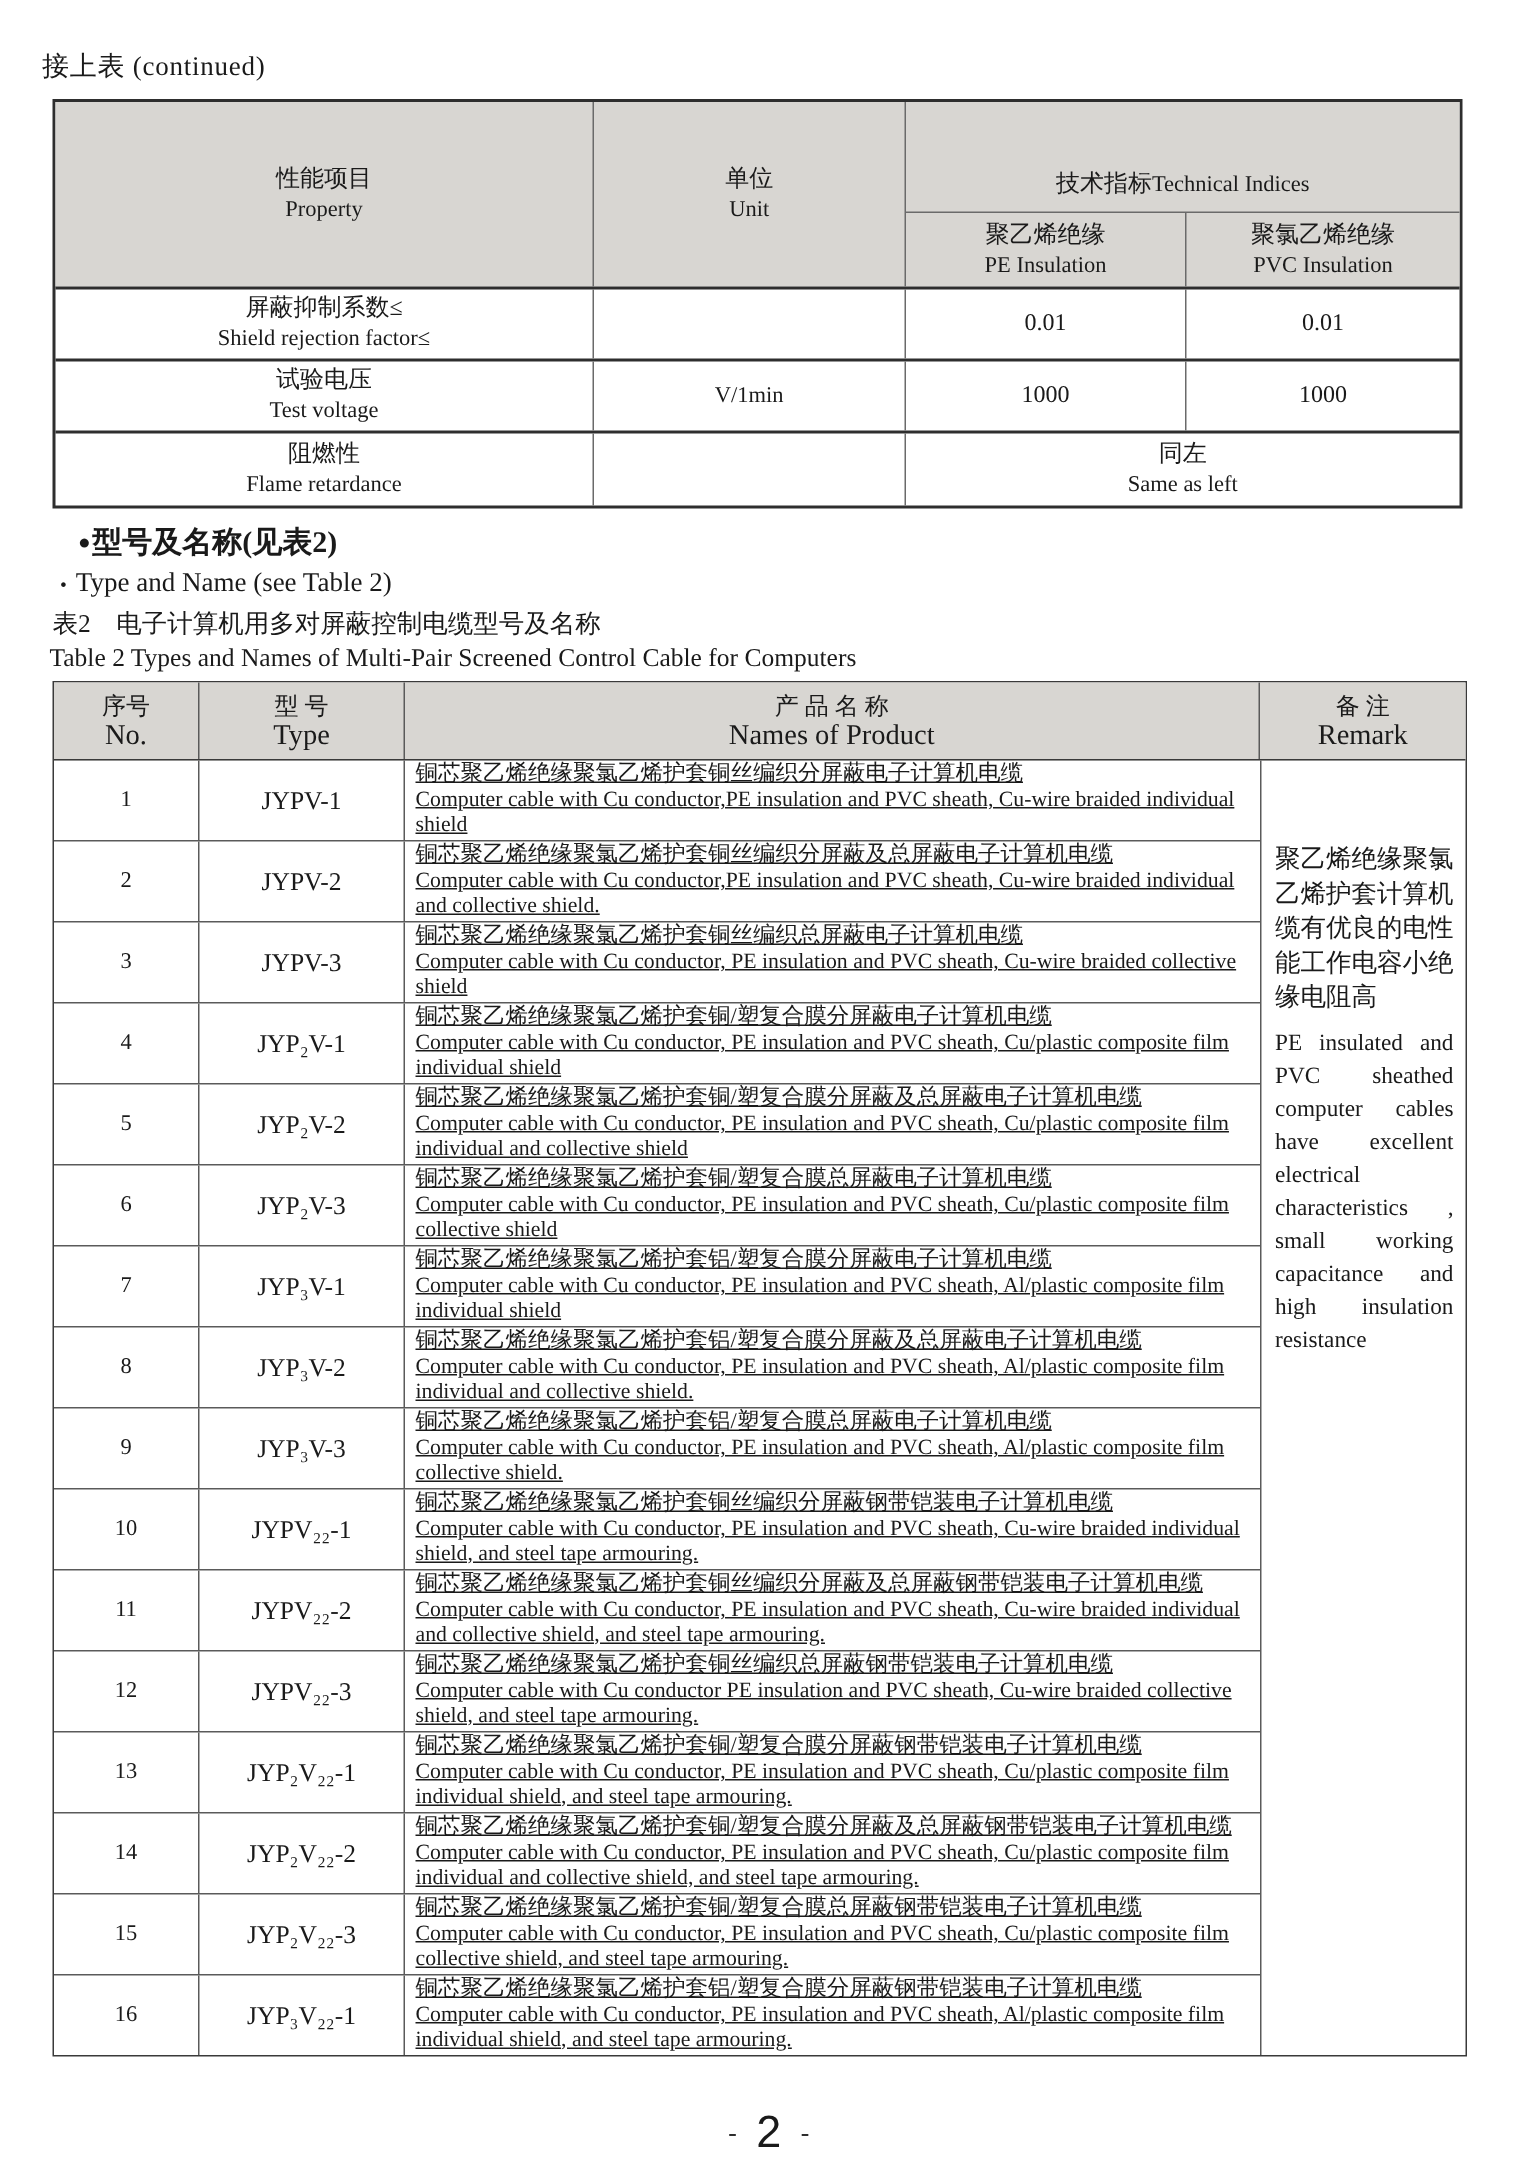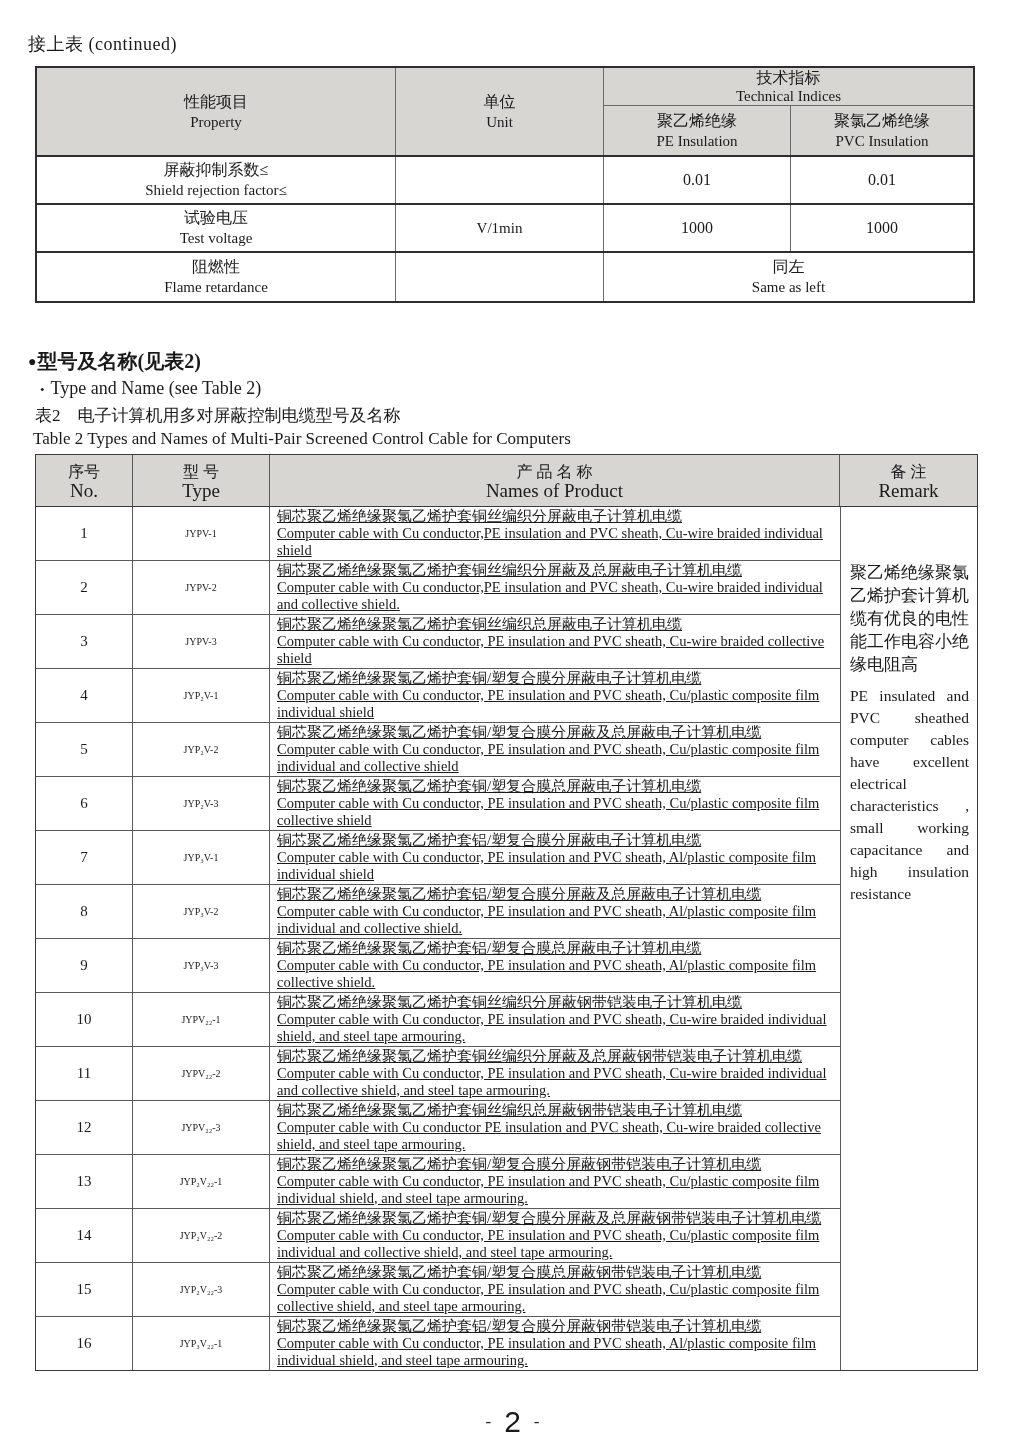--- a/index.html
+++ b/index.html
@@ -13,38 +13,38 @@
   
   .t1 { position:absolute; left:35px; top:66px; width:940px; border:2px solid #2e2e2e; }
   .t1 .hdr { display:flex; background:#d8d6d2; }
   .t1 .hcell { display:flex; flex-direction:column; justify-content:center; align-items:center;
     }
   .cn { font-size:16px; line-height:20px; }
   .en { font-size:15px; line-height:20px; }
   .t1 .c-prop { width:359px; border-right:1px solid #6a6a6a; }
   .t1 .c-unit { width:208px; border-right:1px solid #6a6a6a; }
   .t1 .c-tech { flex:1; }
-  .t1 .tech-top { height:38px; display:flex; flex-direction:column; justify-content:center;
-    align-items:center; border-bottom:1px solid #6a6a6a; }
+  .t1 .tech-top { height:38px; display:flex; flex-direction:row; justify-content:center;
+    align-items:center; border-bottom:1px solid #6a6a6a;margin-top:36px; }
   .t1 .tech-top .cn, .t1 .tech-top .en { line-height:18px; }
   .t1 .tech-bot { display:flex; height:49px; }
   .t1 .c-pe { width:187px; border-right:1px solid #6a6a6a; }
   .t1 .c-pvc { flex:1; }
   .t1 .row { display:flex; border-top:2px solid #2e2e2e; }
   .t1 .bcell { display:flex; flex-direction:column; justify-content:center; align-items:center;
     text-align:center; padding:3px 4px; }
   .t1 .row .c-pe2 { width:187px; border-right:1px solid #6a6a6a; }
   .t1 .row .c-pvc2 { flex:1; }
   .t1 .row:nth-of-type(2) { min-height:45px; }
   .t1 .row:nth-of-type(3) { min-height:50px; }
   .t1 .row:nth-of-type(4) { min-height:48px; }
   .bcell div:empty { display:none; }
 
   
-  .sec-cn { position:absolute; left:28px; top:348px; font-size:20px; font-weight:bold; }
+  .sec-cn { position:absolute; left:52px; top:348px; font-size:20px; font-weight:bold; }
   .sec-cn .bullet { font-size:14px; vertical-align:2px; margin-right:1px; }
   .sec-en { position:absolute; left:40px; top:378px; font-size:18px; }
   .sec-en .bullet { font-size:13px; margin-right:6px; }
   .cap-cn { position:absolute; left:35px; top:404px; font-size:17px; }
   .cap-en { position:absolute; left:33px; top:429px; font-size:17px; }
 
   
   .t2 { position:absolute; left:35px; top:454px; width:943px; border:1px solid #3a3a3a; }
   .t2 .hdr { display:flex; background:#d8d6d2; height:52px; border-bottom:1px solid #3a3a3a; }
   .t2 .hcell { display:flex; flex-direction:column; justify-content:center; 
@@ -55,21 +55,21 @@
   .t2 .w-type { width:137px; border-right:1px solid #5a5a5a; }
   .t2 .w-name { flex:1;      border-right:1px solid #5a5a5a; }
   .t2 .w-rem  { width:137px; }
   .t2 .bodywrap { display:flex; }
   .t2 .rows { flex:1; }
   .t2 .trow { display:flex; min-height:51px; border-bottom:1px solid #5a5a5a; }
   .t2 .rows .trow:last-child { border-bottom:none; }
   .t2 .cell-no { width:97px; border-right:1px solid #5a5a5a; display:flex; align-items:center;
     justify-content:center; font-size:15px; }
   .t2 .cell-type { width:137px; border-right:1px solid #5a5a5a; display:flex; align-items:center;
-    justify-content:center; font-size:10px; }
+    justify-content:center; font-size:17px; }
   .t2 .cell-name { flex:1; padding:1px 6px 2px 7px;text-decoration:underline; }
   .t2 .cell-name .ncn { font-size:15px; line-height:17px; }
   .t2 .cell-name .nen { font-size:14.5px; line-height:16.5px; }
   .t2 .remark { width:137px; border-left:1px solid #5a5a5a; padding:54px 8px 0 9px; }
   .t2 .remark .rcn { font-size:17px; line-height:23px; text-align:justify; }
   .t2 .remark .ren { font-size:15.5px; line-height:22px; text-align:justify; margin-top:9px; }
 
   
   .footer { position:absolute; left:0; top:1405px; width:1025px; display:flex;
     justify-content:center; align-items:center; gap:13px; }

